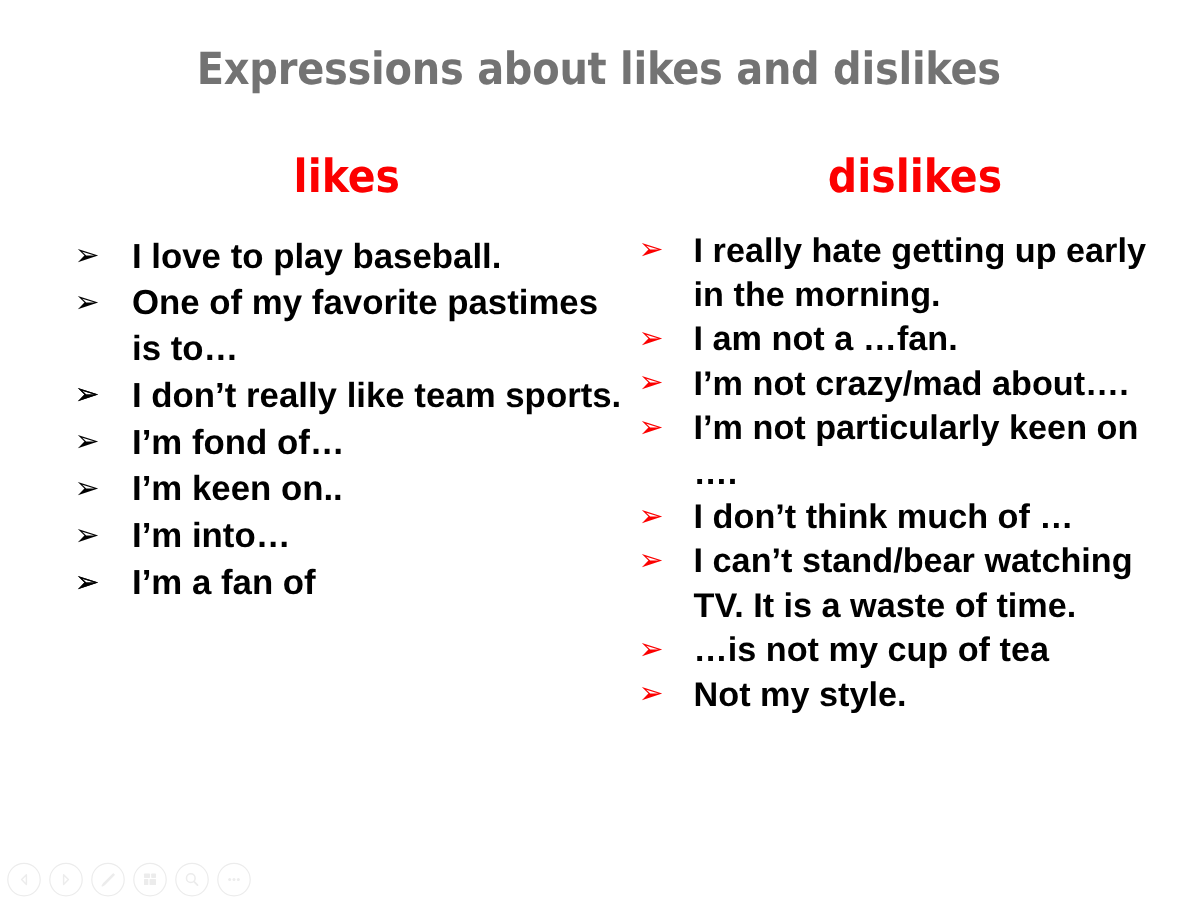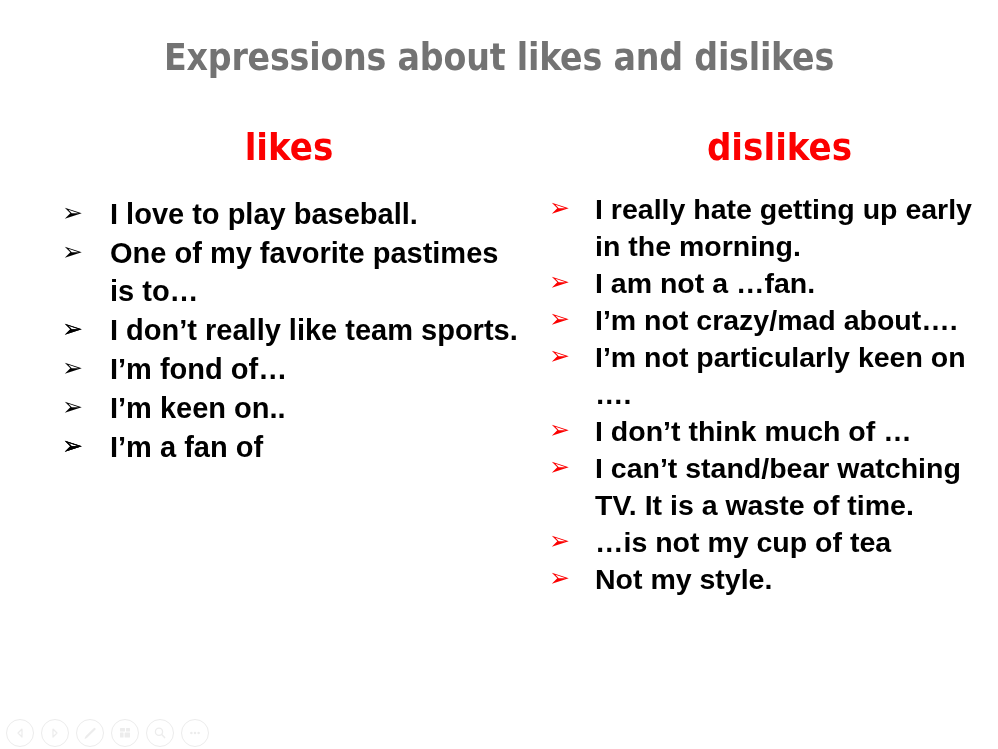--- a/index.html
+++ b/index.html
@@ -32,21 +32,21 @@
     color: #737373;
     white-space: nowrap;
   }
 
   
   .column {
     position: absolute;
     top: 128px;
   }
   .col-likes { left: 30px;  width: 470px; margin-left: 24px; }
-  .col-dislikes { left: 541px; width: 455px; }
+  .col-dislikes { left: 524px; width: 455px; }
 
   .col-head {
     font-family: "DejaVu Sans Condensed", "Liberation Sans Narrow", "Liberation Sans", sans-serif;
     font-weight: bold;
     font-size: 38px;
     color: #fc0000;
     text-align: center;
     line-height: 1.0;
     white-space: nowrap;
   }
@@ -158,20 +158,21 @@
       <li>
         <span class="bullet-marker">➢</span>
         <span class="bullet-text">I’m fond of…</span>
       </li>
       <li>
         <span class="bullet-marker">➢</span>
         <span class="bullet-text">I’m keen on..</span>
       </li>
       <li>
         <span class="bullet-marker">➢</span>
+        <span class="bullet-text">I’m into…</span>
       </li>
       <li>
         <span class="bullet-marker">➢</span>
       </li>
       <li>
         <span class="bullet-marker">➢</span>
         <span class="bullet-text">I’m a fan of</span>
       </li>
     </ul>
   </div>

